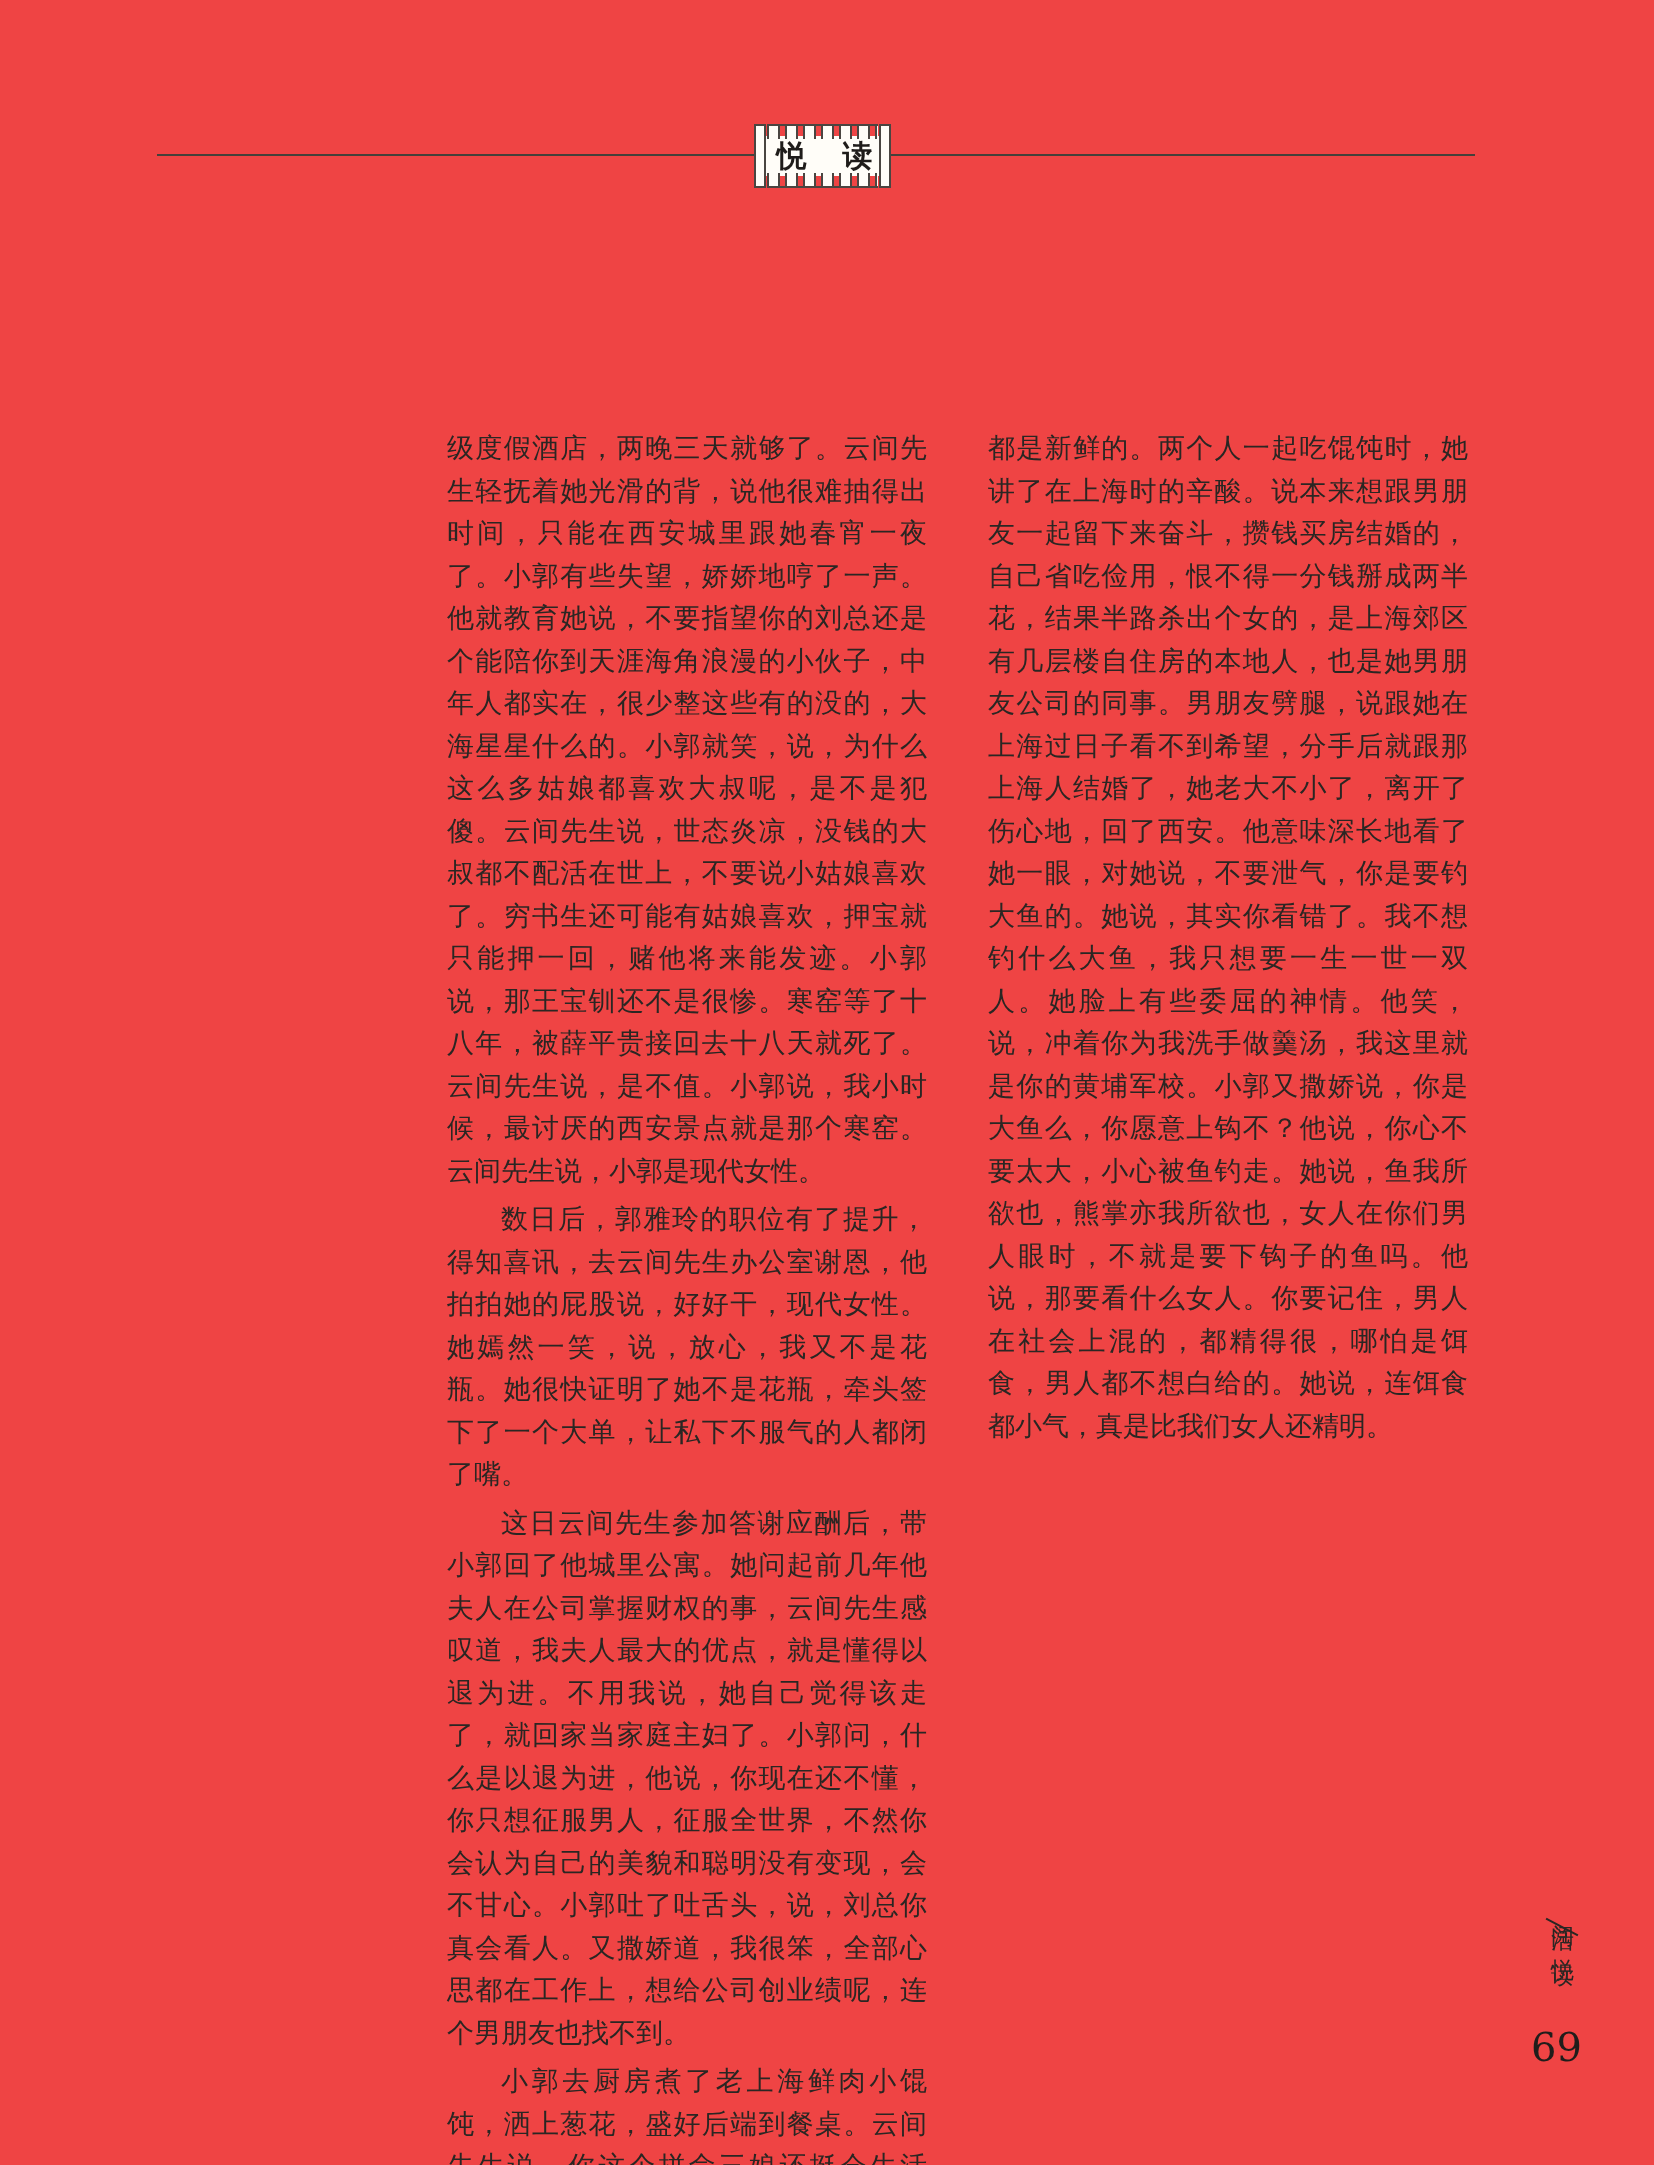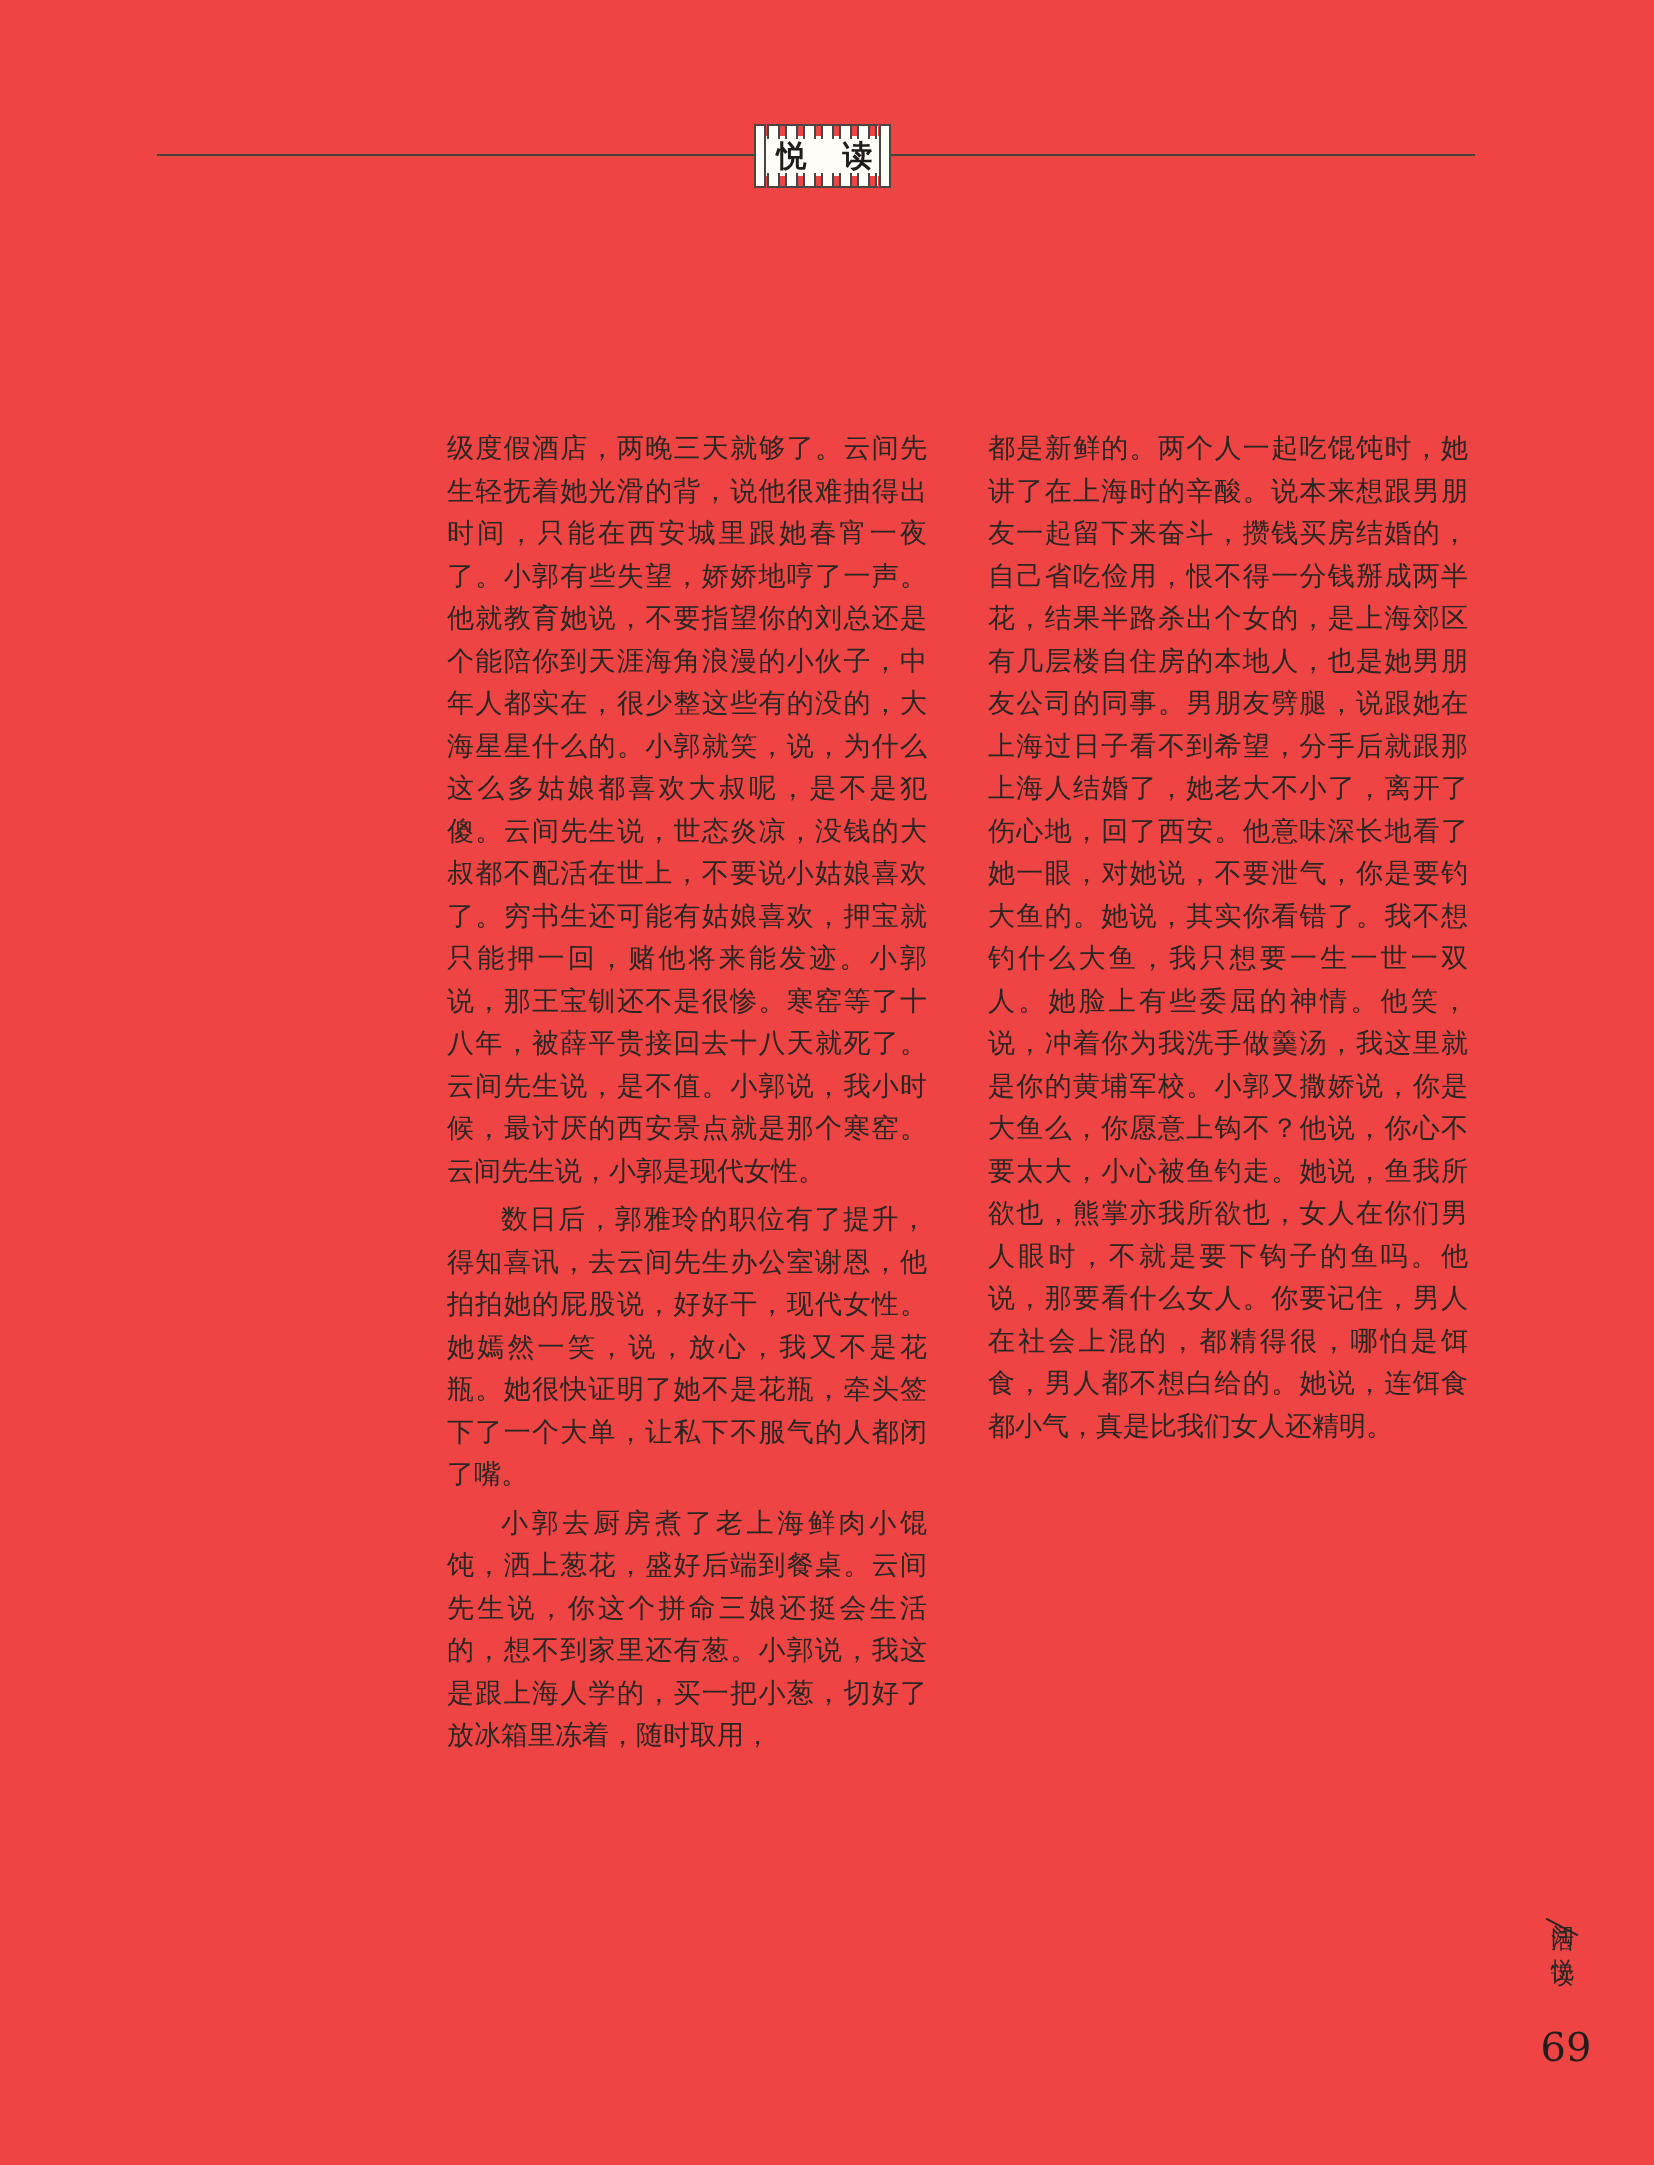--- a/index.html
+++ b/index.html
@@ -87,21 +87,20 @@
   .fv-slash {
     width: 36px; height: 0;
     border-top: 2px solid #2a2623;
     transform: rotate(28deg);
     margin: 10px 0 12px 0;
   }
   .page-number {
     position: absolute;
     left: 1531px; top: 2024px;
     width: 70px;
-    text-align: center;
     font-size: 40px;
     font-family: "DejaVu Serif", "Liberation Serif", serif;
     color: #201d1b;
   }
 </style>
 </head>
 <body>
 
 <div class="page">
 
@@ -114,20 +113,21 @@
     <div class="stamp-roller left"></div>
     <div class="stamp-roller right"></div>
     <div class="stamp-label">
       <span class="inner">悦读</span>
     </div>
   </div>
 
   <div class="col col-left">
       <p class="para">级度假酒店，两晚三天就够了。云间先生轻抚着她光滑的背，说他很难抽得出时间，只能在西安城里跟她春宵一夜了。小郭有些失望，娇娇地哼了一声。他就教育她说，不要指望你的刘总还是个能陪你到天涯海角浪漫的小伙子，中年人都实在，很少整这些有的没的，大海星星什么的。小郭就笑，说，为什么这么多姑娘都喜欢大叔呢，是不是犯傻。云间先生说，世态炎凉，没钱的大叔都不配活在世上，不要说小姑娘喜欢了。穷书生还可能有姑娘喜欢，押宝就只能押一回，赌他将来能发迹。小郭说，那王宝钏还不是很惨。寒窑等了十八年，被薛平贵接回去十八天就死了。云间先生说，是不值。小郭说，我小时候，最讨厌的西安景点就是那个寒窑。云间先生说，小郭是现代女性。</p>
       <p class="para indent">数日后，郭雅玲的职位有了提升，得知喜讯，去云间先生办公室谢恩，他拍拍她的屁股说，好好干，现代女性。她嫣然一笑，说，放心，我又不是花瓶。她很快证明了她不是花瓶，牵头签下了一个大单，让私下不服气的人都闭了嘴。</p>
+      <p class="para indent">这日云间先生参加答谢应酬后，带小郭回了他城里公寓。她问起前几年他夫人在公司掌握财权的事，云间先生感叹道，我夫人最大的优点，就是懂得以退为进。不用我说，她自己觉得该走了，就回家当家庭主妇了。小郭问，什么是以退为进，他说，你现在还不懂，你只想征服男人，征服全世界，不然你会认为自己的美貌和聪明没有变现，会不甘心。小郭吐了吐舌头，说，刘总你真会看人。又撒娇道，我很笨，全部心思都在工作上，想给公司创业绩呢，连个男朋友也找不到。</p>
       <p class="para indent">小郭去厨房煮了老上海鲜肉小馄饨，洒上葱花，盛好后端到餐桌。云间先生说，你这个拼命三娘还挺会生活的，想不到家里还有葱。小郭说，我这是跟上海人学的，买一把小葱，切好了放冰箱里冻着，随时取用，</p>
     </div>
   <div class="col col-right">
       <p class="para">都是新鲜的。两个人一起吃馄饨时，她讲了在上海时的辛酸。说本来想跟男朋友一起留下来奋斗，攒钱买房结婚的，自己省吃俭用，恨不得一分钱掰成两半花，结果半路杀出个女的，是上海郊区有几层楼自住房的本地人，也是她男朋友公司的同事。男朋友劈腿，说跟她在上海过日子看不到希望，分手后就跟那上海人结婚了，她老大不小了，离开了伤心地，回了西安。他意味深长地看了她一眼，对她说，不要泄气，你是要钓大鱼的。她说，其实你看错了。我不想钓什么大鱼，我只想要一生一世一双人。她脸上有些委屈的神情。他笑，说，冲着你为我洗手做羹汤，我这里就是你的黄埔军校。小郭又撒娇说，你是大鱼么，你愿意上钩不？他说，你心不要太大，小心被鱼钓走。她说，鱼我所欲也，熊掌亦我所欲也，女人在你们男人眼时，不就是要下钩子的鱼吗。他说，那要看什么女人。你要记住，男人在社会上混的，都精得很，哪怕是饵食，男人都不想白给的。她说，连饵食都小气，真是比我们女人还精明。</p>
     </div>
 
   <div class="footer-vert">
     <span class="fv-text">阅活</span>
     <span class="fv-slash"></span>
     <span class="fv-text">悦读</span>

